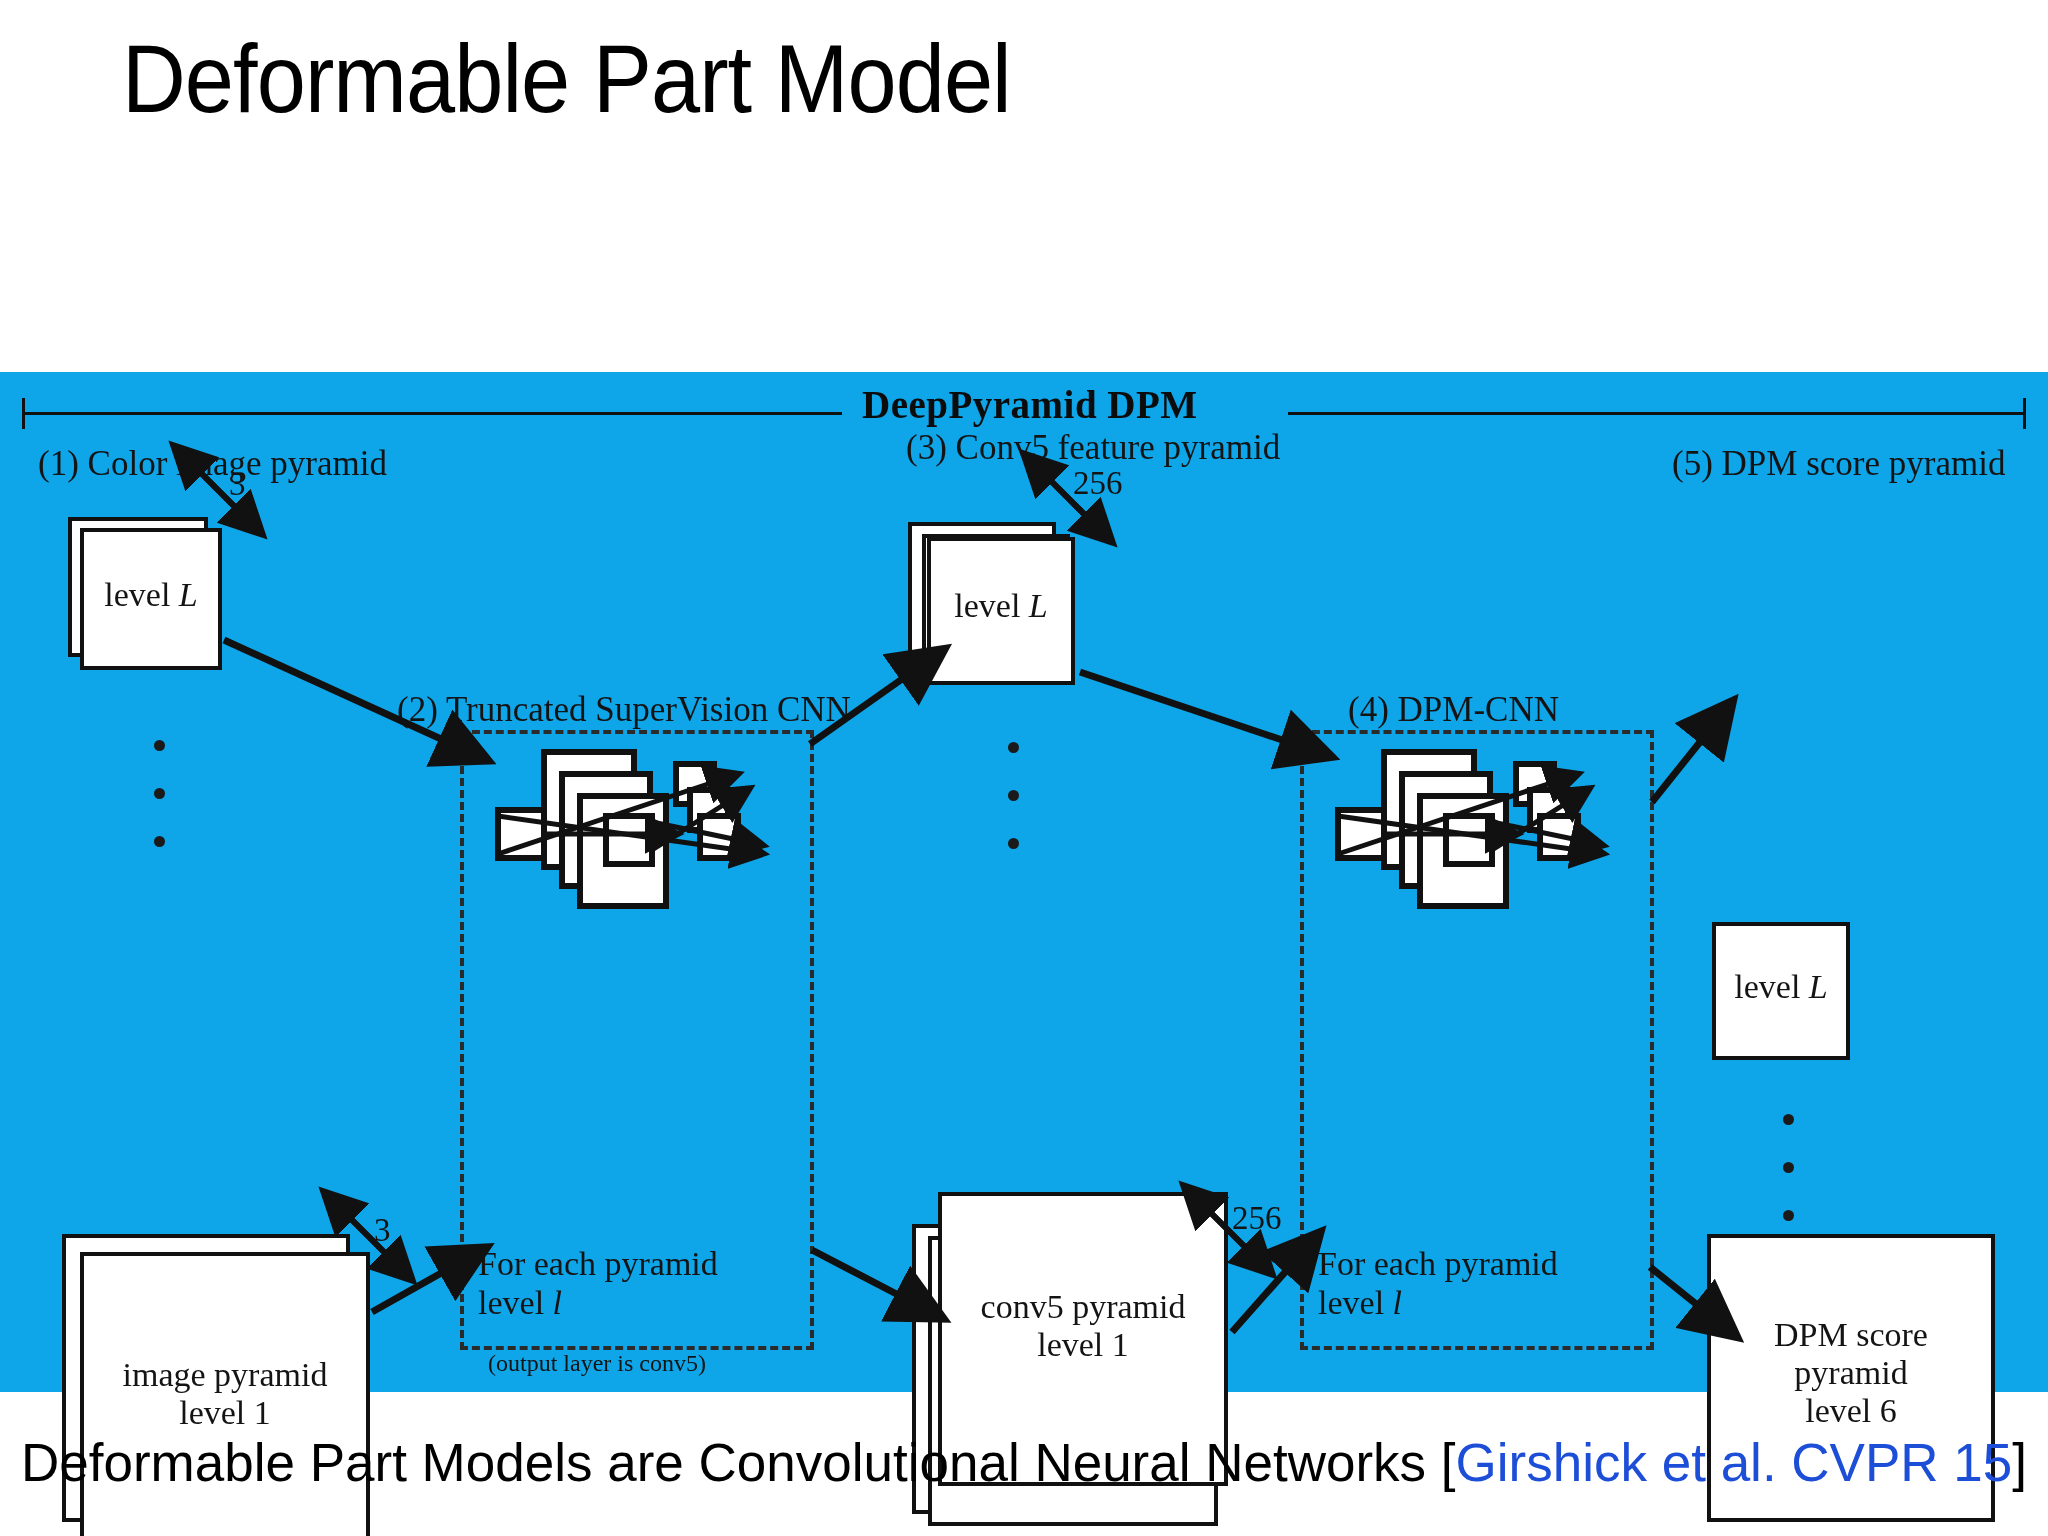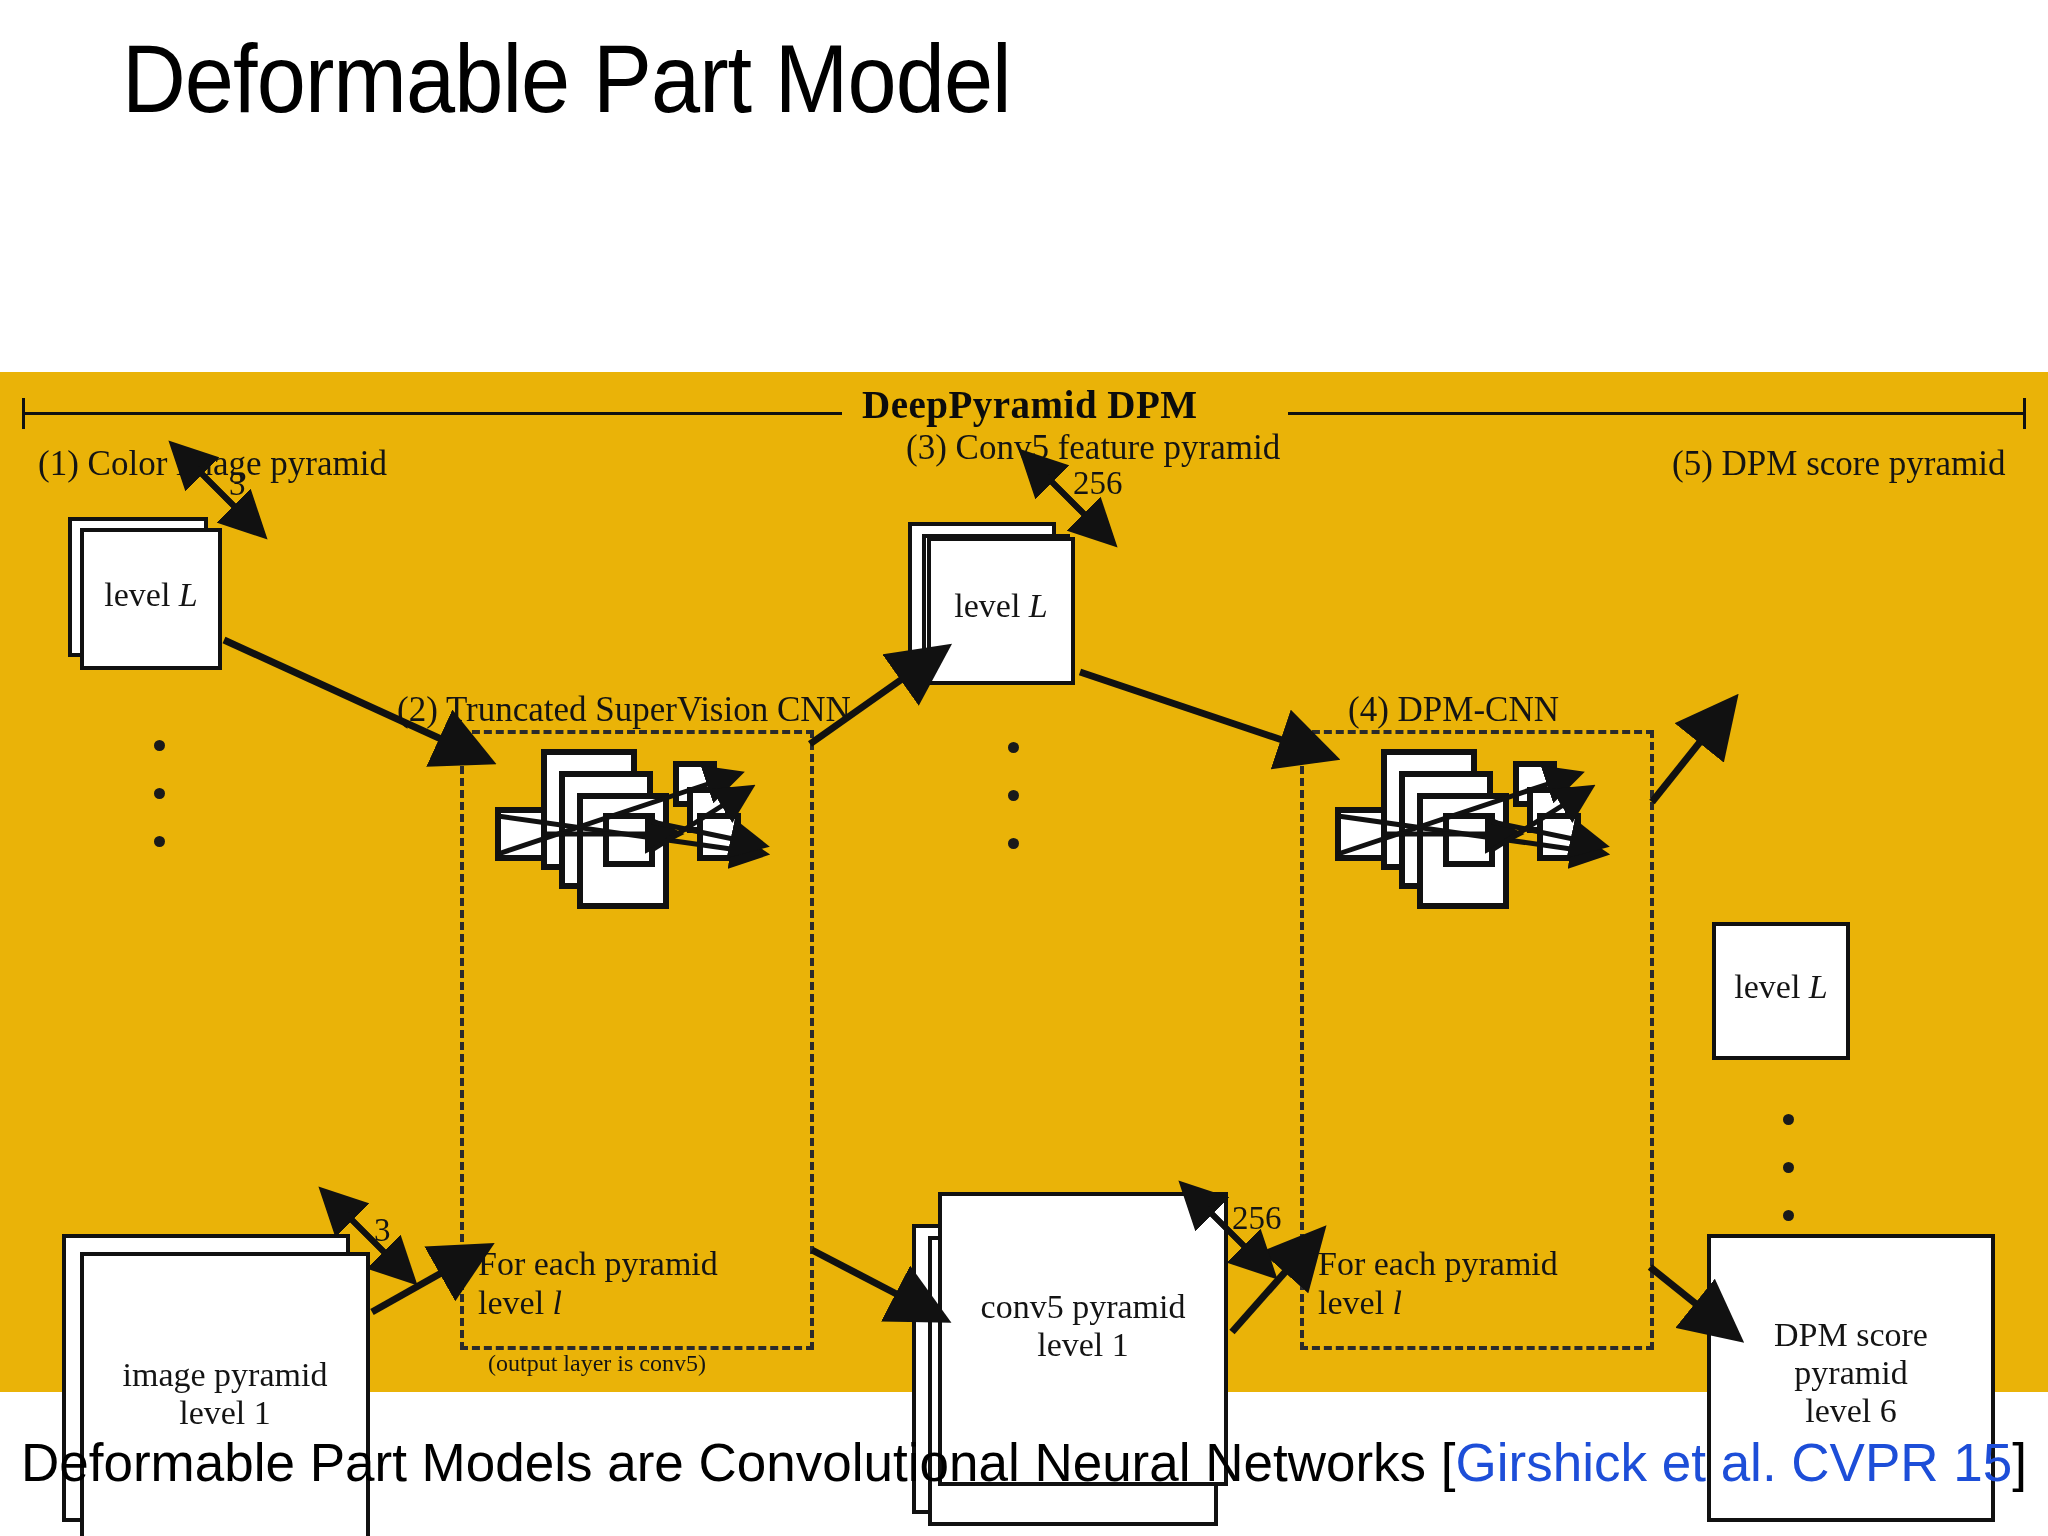--- a/index.html
+++ b/index.html
@@ -30,21 +30,21 @@
     transform-origin: left top;
   }
 
   
   #figure {
     position: absolute;
     left: 0px;
     top: 372px;
     width: 2048px;
     height: 1020px;
-    background: #eab308;
+    background: #0ea5e9;
     font-family: "Liberation Serif", serif;
     color: #111111;
   }
 
   
   .bracket-rule {
     position: absolute;
     top: 40px;
     height: 3px;
     background: #111;

